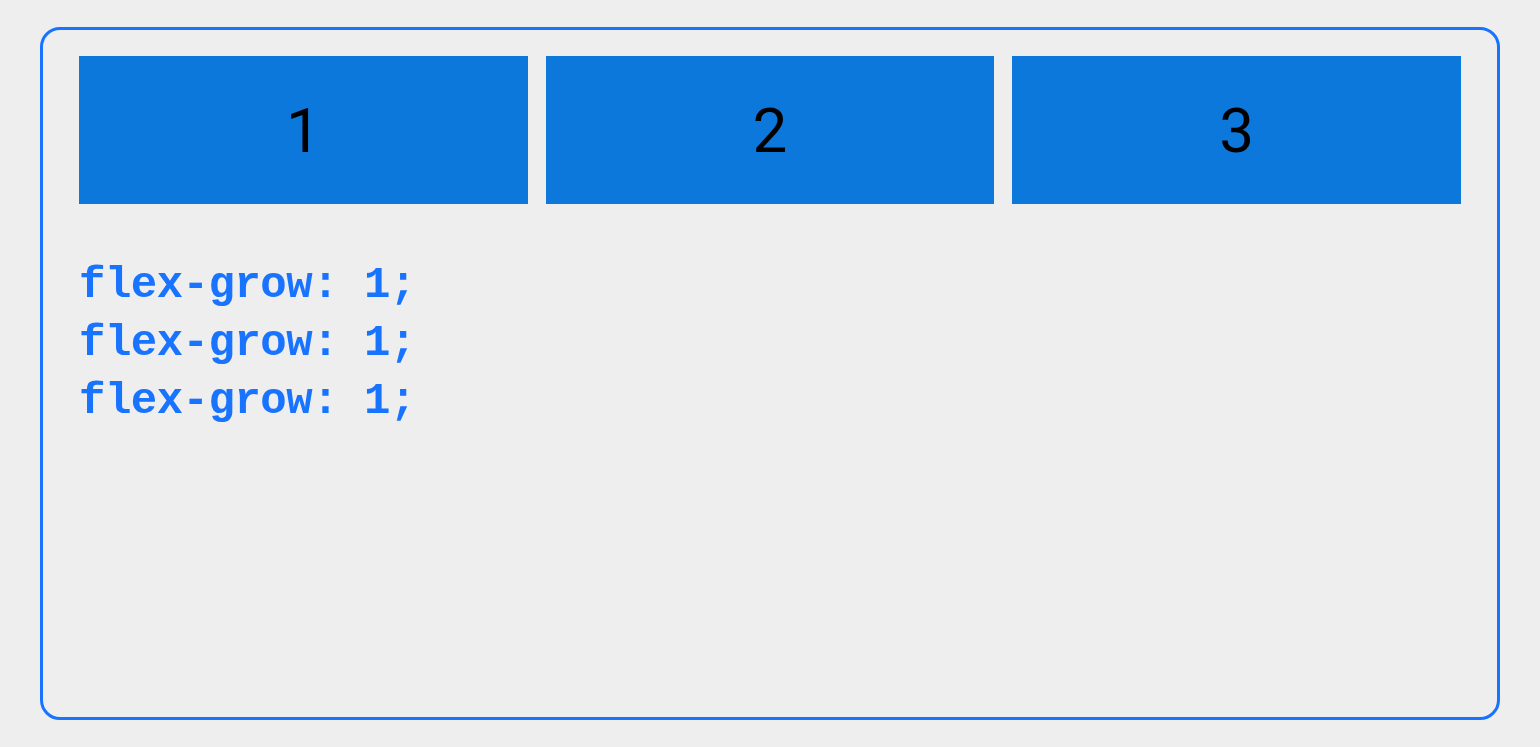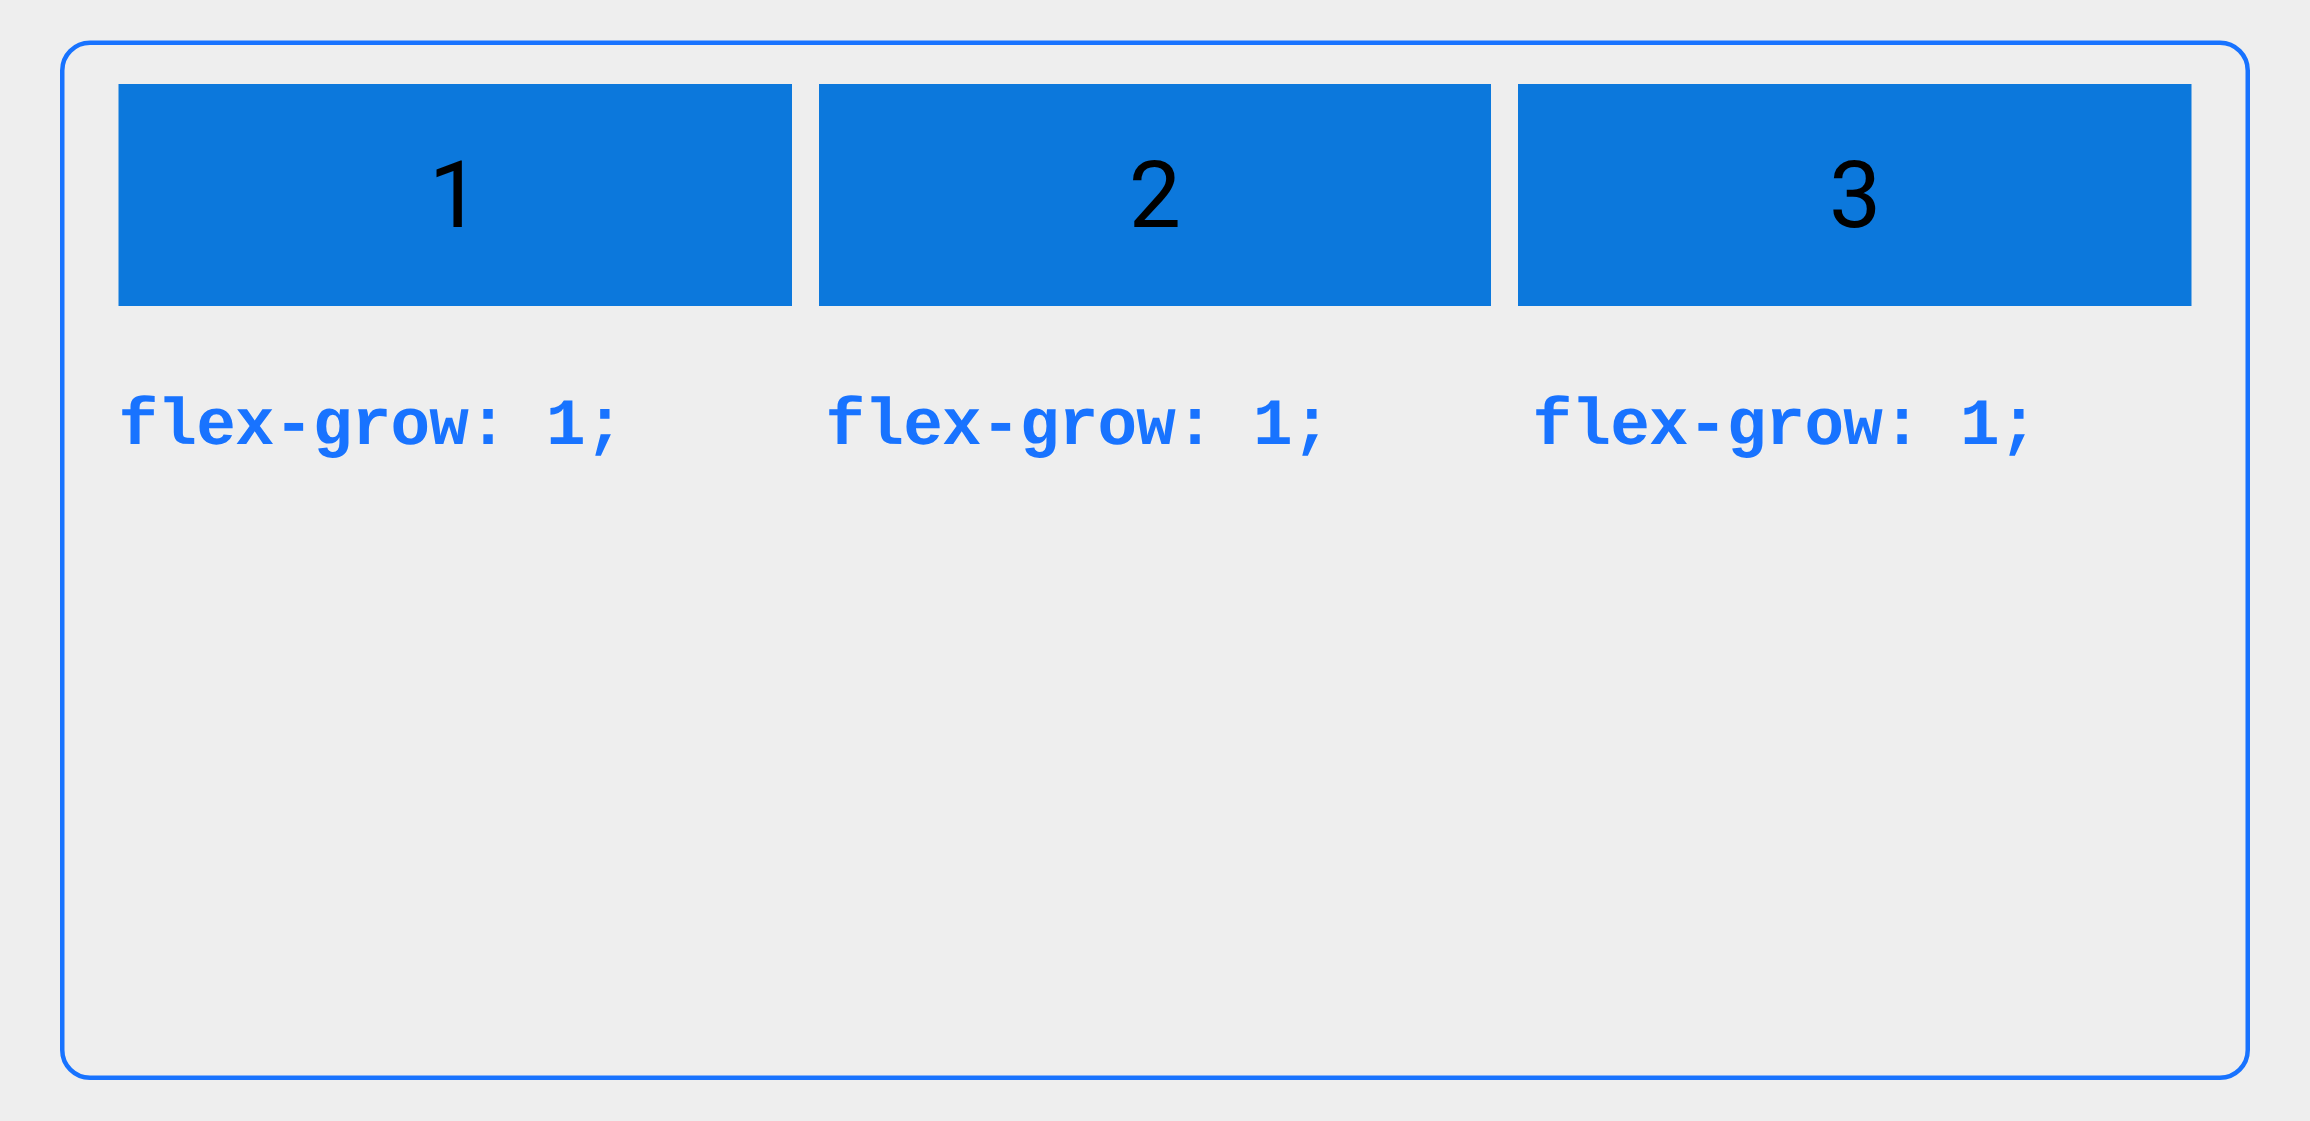--- a/index.html
+++ b/index.html
@@ -37,21 +37,22 @@
       background-color: #0c78dc;
       display: flex;
       align-items: center;
       justify-content: center;
       color: #000000;
       font-size: 62px;
       font-weight: 400;
     }
     .labels-row {
       display: flex;
-      gap: 32px;
+      gap: 8px;
+      flex-direction: column;
     }
     .label {
       flex-grow: 1;
       flex-basis: 0;
       color: #1873ff;
       font-family: "Courier New", Courier, monospace;
       font-size: 44px;
       font-weight: bold;
       white-space: nowrap;
       letter-spacing: -0.5px;

